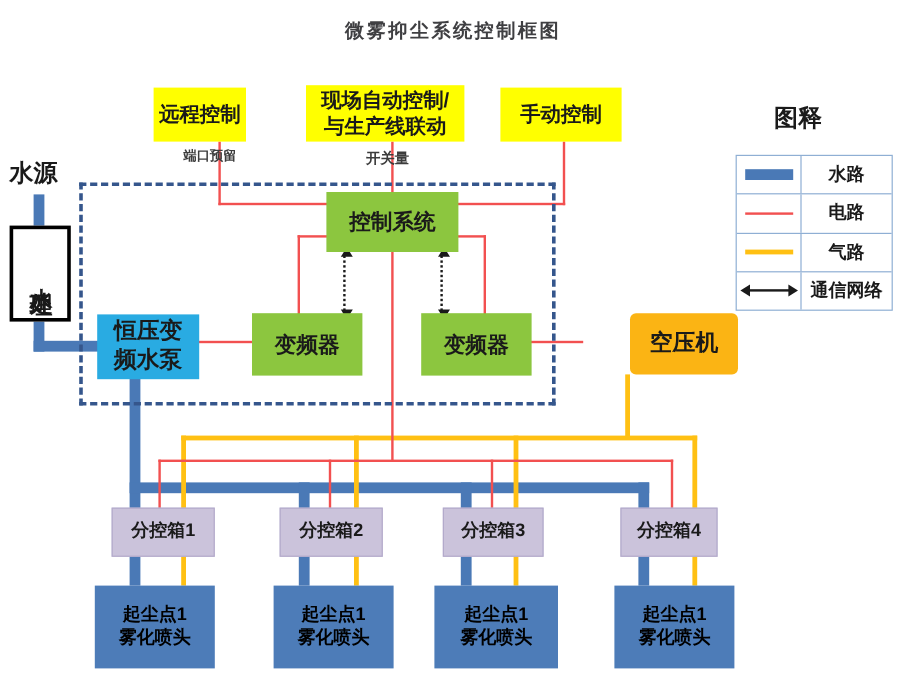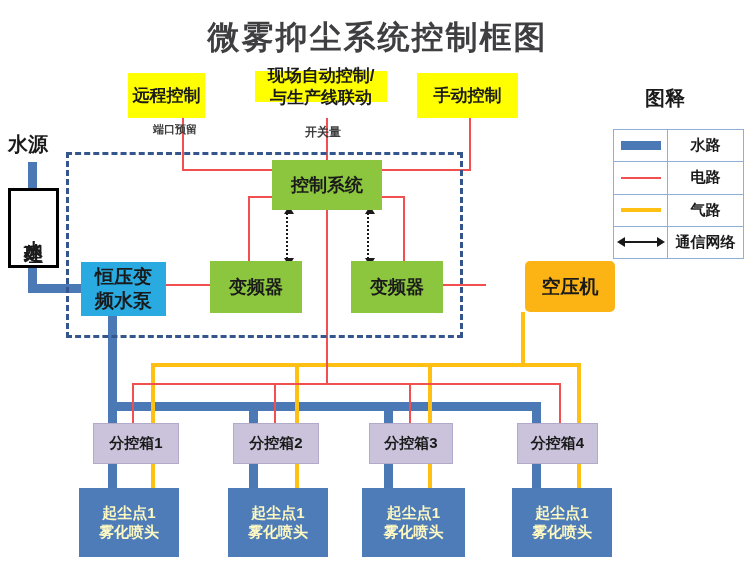--- a/index.html
+++ b/index.html
@@ -16,36 +16,36 @@
   
   .box{
     position:absolute;display:flex;flex-direction:column;align-items:center;justify-content:center;
     text-align:center;font-weight:bold;color:#1a1a1a;line-height:1.25;z-index:3;
   }
   .b-yellow{background:var(--box-yellow);font-size:17px;}
   .b-green{background:var(--box-green);font-size:18px;}
   .b-cyan{background:var(--box-cyan);font-size:19px;}
   .b-orange{background:var(--box-orange);font-size:19px;border-radius:5px;}
   .b-lav{background:var(--box-lavender);border:1px solid #b3aacb;font-size:15px;}
-  .b-blue{background:var(--box-steelblue);color:#fef9c3;font-size:15px;font-weight:bold;}
+  .b-blue{background:var(--box-steelblue);color:#000000;font-size:15px;font-weight:bold;}
   .b-white{background:#ffffff;border:3px solid #000000;}
   .vtext{writing-mode:vertical-lr;text-orientation:upright;font-size:19px;font-weight:bold;letter-spacing:3px;}
   
   .dashed-rect{
     position:absolute;border:3px dashed var(--dashed-border);z-index:2;background:transparent;
   }
   
   .comm-v{position:absolute;width:0;border-left:2px dotted var(--comm);z-index:3;}
   .comm-v::before{content:"";position:absolute;left:-4px;top:-7px;
     border-left:5px solid transparent;border-right:5px solid transparent;border-bottom:8px solid var(--comm);}
   .comm-v::after{content:"";position:absolute;left:-4px;bottom:-7px;
     border-left:5px solid transparent;border-right:5px solid transparent;border-top:8px solid var(--comm);}
   
   .lbl{position:absolute;color:#1a1a1a;z-index:4;white-space:nowrap;}
-  #title{left:0;top:16px;width:100%;text-align:center;font-size:32px;font-weight:600;letter-spacing:2px;color:var(--title-text);}
+  #title{left:0;top:16px;width:100%;text-align:center;font-size:16px;font-weight:600;letter-spacing:2px;color:var(--title-text);}
   .small-note{font-size:11px;color:#3c3c3c;font-weight:bold;}
   
   #legend{position:absolute;left:613px;top:129px;width:129px;height:128px;
     border:1px solid var(--legend-grid);display:flex;flex-direction:column;z-index:3;}
   .lg-row{flex:1;display:flex;border-bottom:1px solid var(--legend-grid);}
   .lg-row:last-child{border-bottom:none;}
   .lg-sym{width:53px;border-right:1px solid var(--legend-grid);display:flex;align-items:center;justify-content:center;}
   .lg-lab{flex:1;display:flex;align-items:center;justify-content:center;font-size:15px;font-weight:bold;color:#1a1a1a;}
   .sym-water{width:40px;height:9px;background:var(--water);}
   .sym-elec{width:40px;height:2px;background:var(--electric);}
@@ -95,21 +95,21 @@
   <div class="ln elec" style="left:559px;top:383px;width:2px;height:41px;z-index:1;"></div>
 
   <div class="comm-v" style="left:286px;top:213px;height:46px;"></div>
   <div class="comm-v" style="left:367px;top:213px;height:46px;"></div>
 
   <div class="dashed-rect" style="left:66px;top:152px;width:391px;height:180px;"></div>
 
   <div class="box b-yellow" style="left:128px;top:73px;width:77px;height:45px;">
     <div>远程控制</div>
   </div>
-  <div class="box b-yellow" style="left:255px;top:71px;width:132px;height:31px;">
+  <div class="box b-yellow" style="left:255px;top:71px;width:132px;height:47px;">
     <div>现场自动控制/</div>
     <div>与生产线联动</div>
   </div>
   <div class="box b-yellow" style="left:417px;top:73px;width:101px;height:45px;">
     <div>手动控制</div>
   </div>
 
   <div class="box b-green" style="left:272px;top:160px;width:110px;height:50px;">
     <div>控制系统</div>
   </div>

